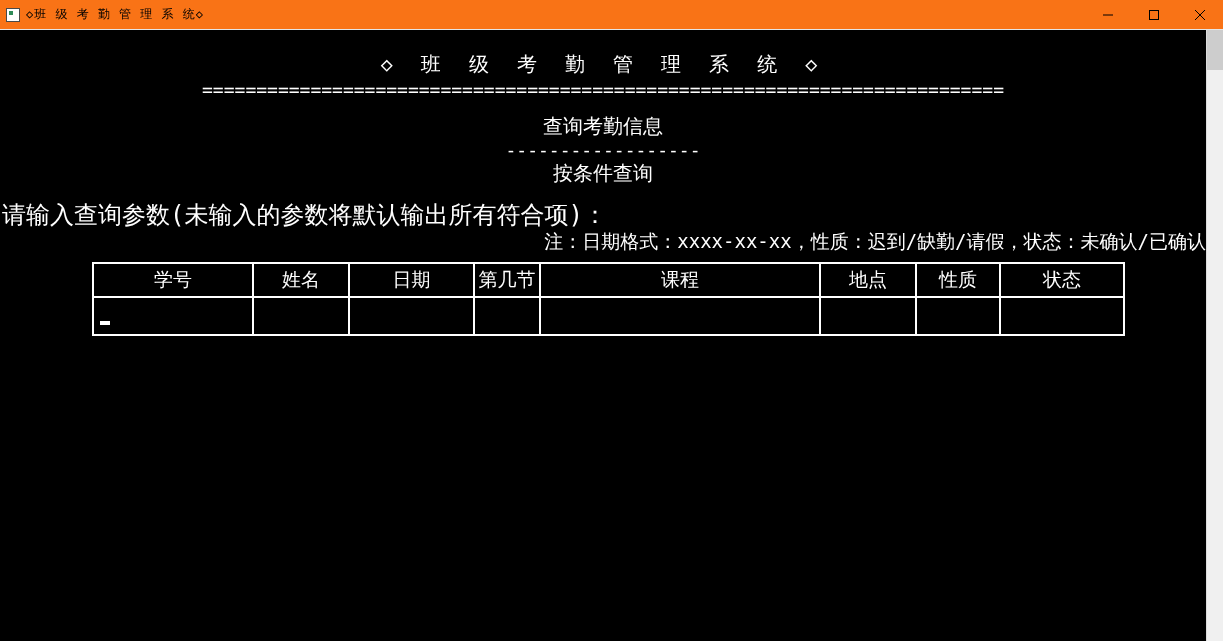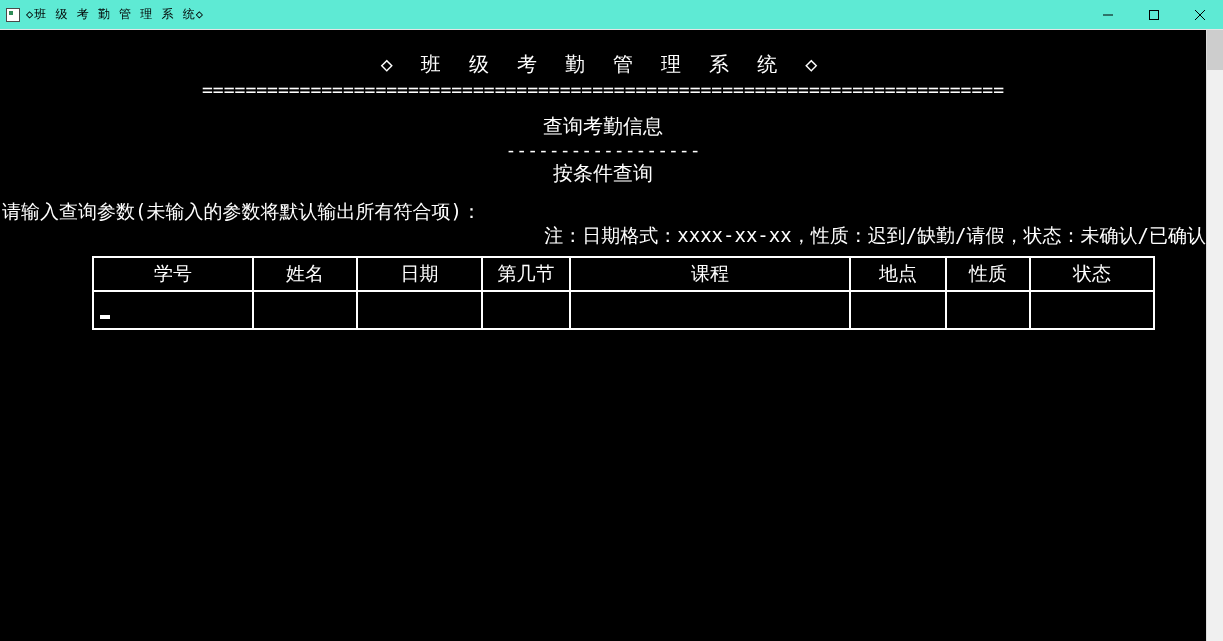--- a/index.html
+++ b/index.html
@@ -2,21 +2,21 @@
 <html><head>
 <meta charset="utf-8">
 <style>
   * { box-sizing: border-box; margin: 0; padding: 0; }
   html, body { width: 1223px; height: 641px; overflow: hidden; font-family: "SimSun", "NSimSun", "Microsoft YaHei", monospace; }
   body { background: #fff; }
 
   
   .titlebar {
     height: 30px;
-    background: #5eead4;
+    background: #f97316;
     display: flex;
     align-items: center;
     justify-content: space-between;
     border-bottom: 1px solid #e5e5e5;
     user-select: none;
   }
   .titlebar-left { display: flex; align-items: center; gap: 6px; padding-left: 6px; }
   .app-icon {
     width: 14px; height: 14px;
     border: 1px solid #4a4a4a;
@@ -69,42 +69,42 @@
 
   
   .banner-wrap { text-align: center; margin-top: 22px; }
   .banner-title { letter-spacing: 8px; font-size: 20px; }
   .banner-line { letter-spacing: 0; font-size: 18px; white-space: pre; margin-top: 2px; }
 
   .section { text-align: center; margin-top: 12px; font-size: 20px; }
   .section-sub { text-align: center; margin-top: 0px; font-size: 18px; white-space: pre; }
   .section-label2 { text-align: center; margin-top: 0px; font-size: 20px; }
 
-  .prompt { text-align: left; padding-left: 2px; font-size: 19px; margin-top: 14px; }
+  .prompt { text-align: left; padding-left: 2px; font-size: 24px; margin-top: 14px; }
   .note   { text-align: right; padding-left: 2px; font-size: 19px; margin-top: 0px; }
 
   table.att {
     border-collapse: collapse;
     margin: 8px 0 0 92px;
     color: #fff;
   }
   table.att th, table.att td {
     border: 2px solid #fff;
     font-weight: normal;
     font-size: 19px;
     padding: 4px 0;
     height: 34px;
     text-align: center;
     vertical-align: middle;
   }
   table.att td { height: 38px; vertical-align: bottom; text-align: left; padding: 0 4px; }
   .col-id     { width: 160px; }
-  .col-name   { width: 104px; }
+  .col-name   { width: 96px; }
   .col-date   { width: 125px; }
-  .col-period { width: 88px; }
+  .col-period { width: 66px; }
   .col-course { width: 280px; }
   .col-place  { width: 96px; }
   .col-nature { width: 84px; }
   .col-status { width: 124px; }
 
   .cursor {
     display: inline-block;
     width: 10px; height: 4px;
     background: #fff;
     margin-left: 2px;

